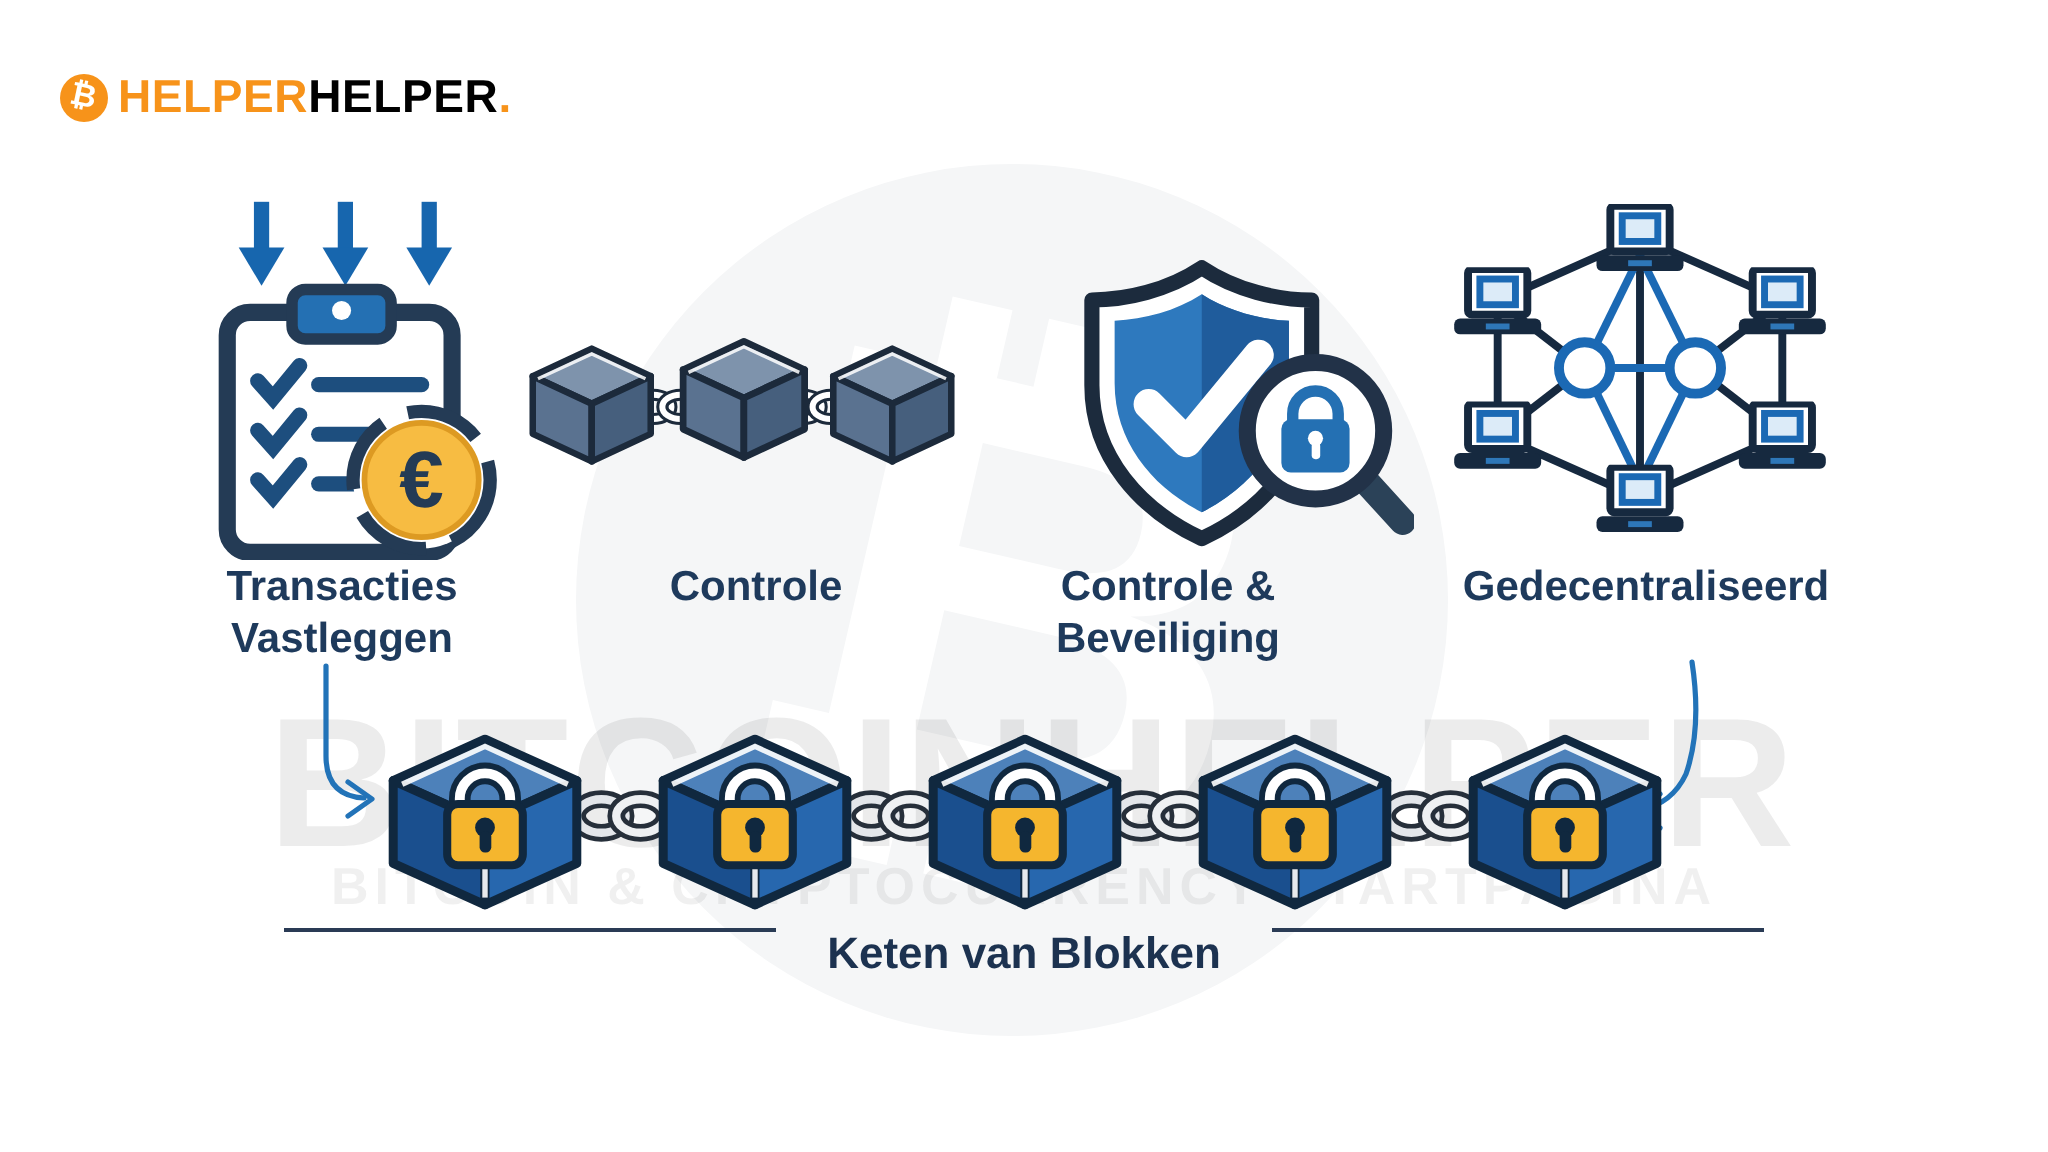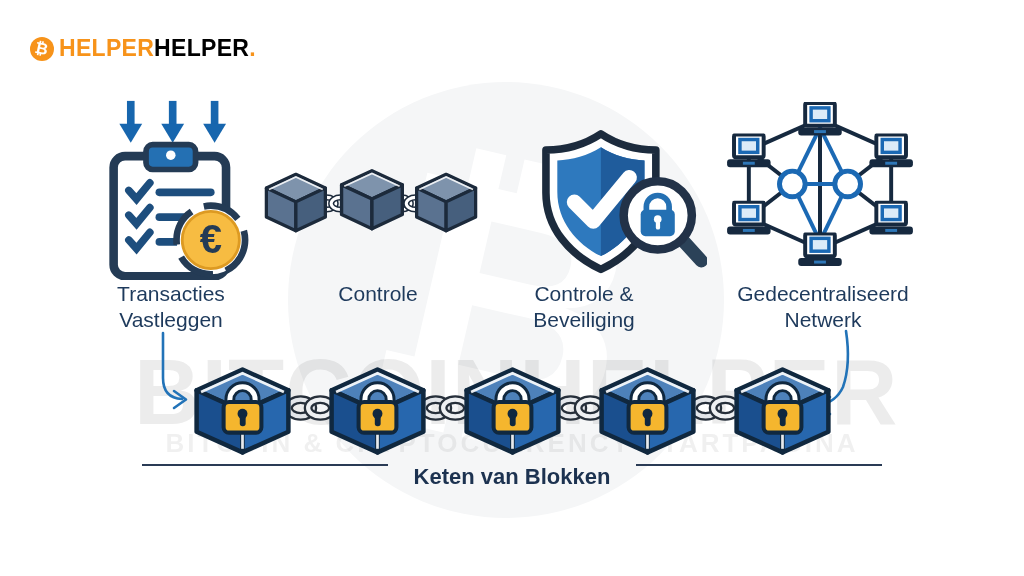--- a/index.html
+++ b/index.html
@@ -36,21 +36,21 @@
     display:flex; align-items:center; justify-content:center;
   }
   .logo-coin span { transform:rotate(12deg); display:block; }
   .logo-text { font-size:23px; font-weight:800; letter-spacing:0.3px; white-space:nowrap; }
   .logo-orange { color:#f7931a; }
   .logo-dark { color:#000000; }
   
   .icon-box { position:absolute; }
   .step-label {
     position:absolute; top:281px; width:220px; text-align:center;
-    font-size:21px; font-weight:400; color:#1e3a5c; line-height:26px;
+    font-size:21px; font-weight:700; color:#1e3a5c; line-height:26px;
   }
   
   .chain-svg { position:absolute; left:0; top:358px; }
   .arrows-svg { position:absolute; left:0; top:0; pointer-events:none; }
   .caption-row {
     position:absolute; left:0; top:464px; width:1024px;
     display:flex; align-items:flex-start; justify-content:center; gap:26px;
   }
   .caption-rule { width:246px; height:2px; background:#2a3b55; }
   .caption-text { font-size:22px; font-weight:700; color:#1c3250; white-space:nowrap; }
@@ -211,21 +211,20 @@
   </div>
   <div class="step-label" style="left:268px;">
     <div>Controle</div>
   </div>
   <div class="step-label" style="left:474px;">
     <div>Controle &amp;</div>
     <div>Beveiliging</div>
   </div>
   <div class="step-label" style="left:713px;">
     <div>Gedecentraliseerd</div>
-    <div>Netwerk</div>
   </div>
 
   <svg class="arrows-svg" width="1024" height="576" viewBox="0 0 1024 576">
     <g fill="none" stroke="#2273b8" stroke-width="2.6" stroke-linecap="round" stroke-linejoin="round">
       <path d="M163,333 L163,378 Q163,398 182,399"></path>
       <polyline points="174,391 186,399.5 174,408"></polyline>
       <path d="M846,331 Q851,364 843,387 Q836,402 820,405"></path>
       <polyline points="830,397 817,405.5 830,414"></polyline>
     </g>
   </svg>

